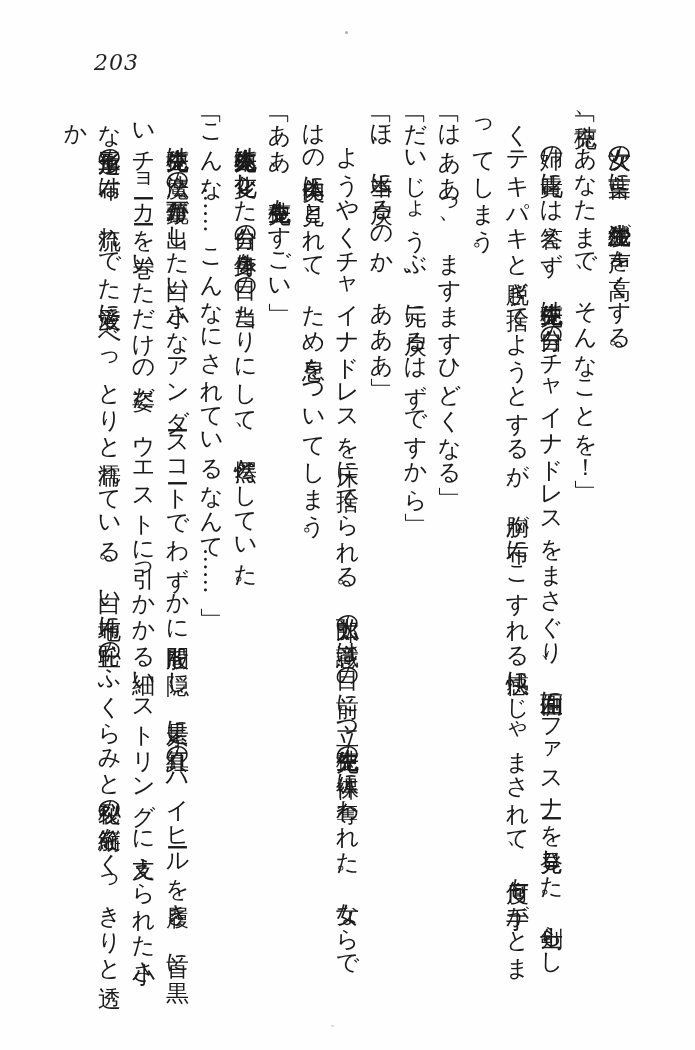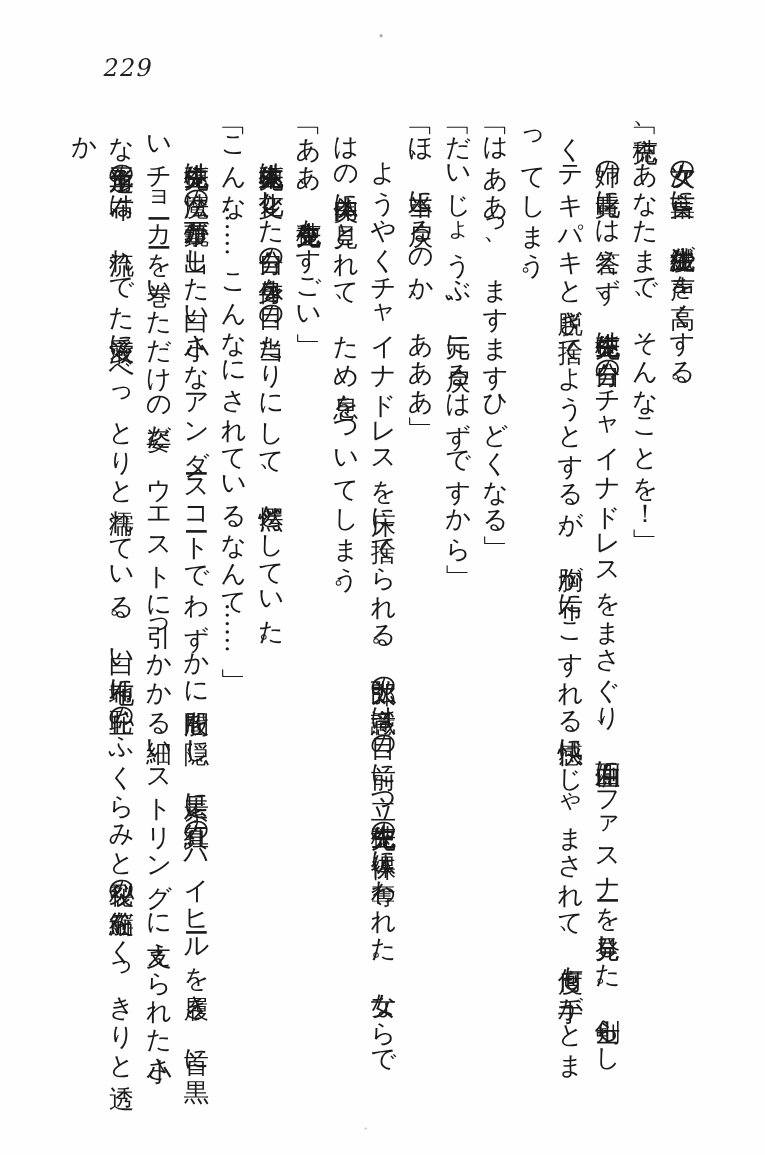--- a/index.html
+++ b/index.html
@@ -66,21 +66,21 @@
   }
   .text-body p.indent {
     text-indent: 1em;
   }
 </style>
 </head>
 <body>
 
 <div class="page">
 
-  <div class="page-number">229</div>
+  <div class="page-number">203</div>
 
   <div class="speck-top"></div>
   <div class="speck-bottom"></div>
 
   <div class="text-body">
     <p class="indent">次女の言葉に、沙織先生が声を高くする。</p>
     <p>「充穂、あなたまで、そんなことを！」</p>
     <p class="indent">姉の叱責には答えず、充穂先生は自分のチャイナドレスをまさぐり、左側面にファスナーを発見した。剣士らしくテキパキと脱ぎ捨てようとするが、胸が布にこすれる快感にじゃまされて、何度も手がとまってしまう。</p>
     <p>「はああっ、ますますひどくなる」</p>
     <p>「だいじょうぶ、元に戻るはずですから」</p>

